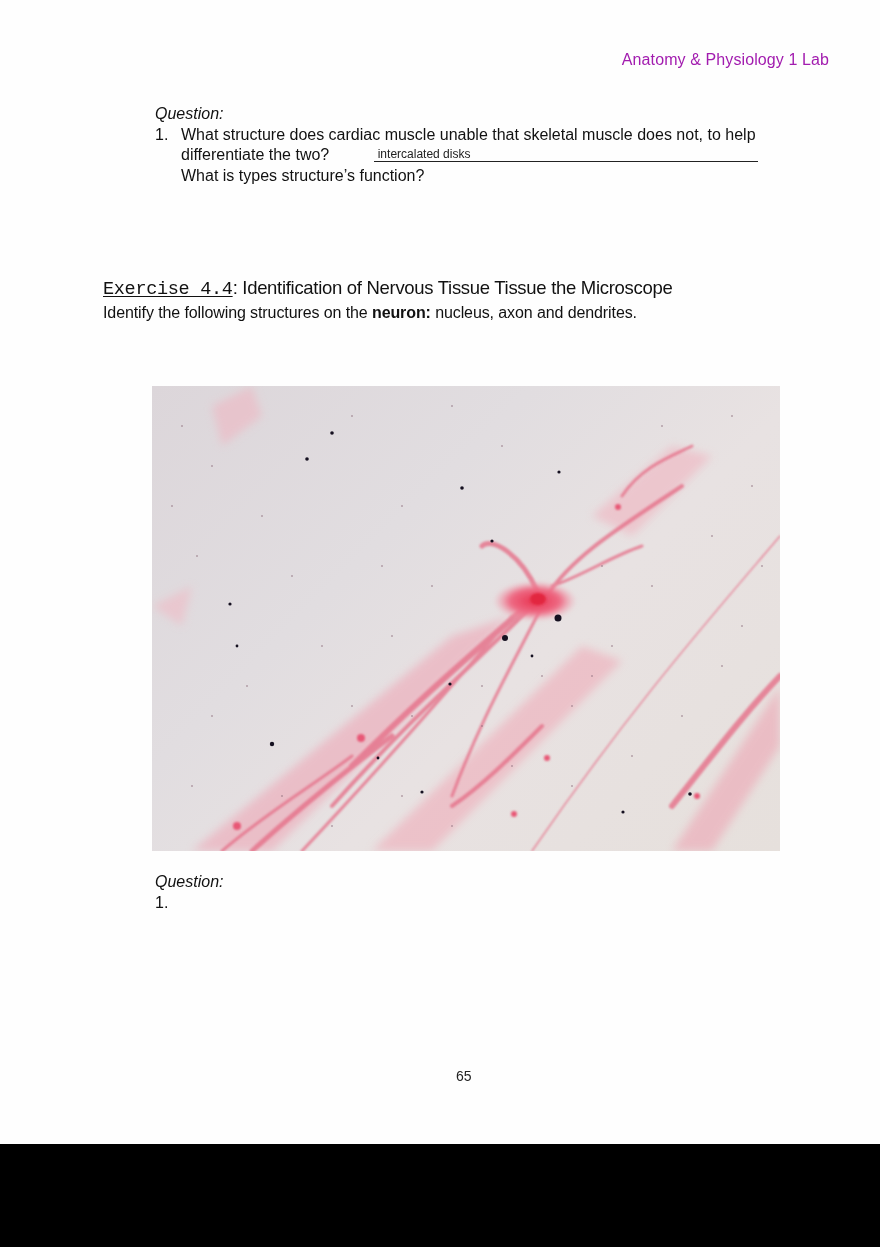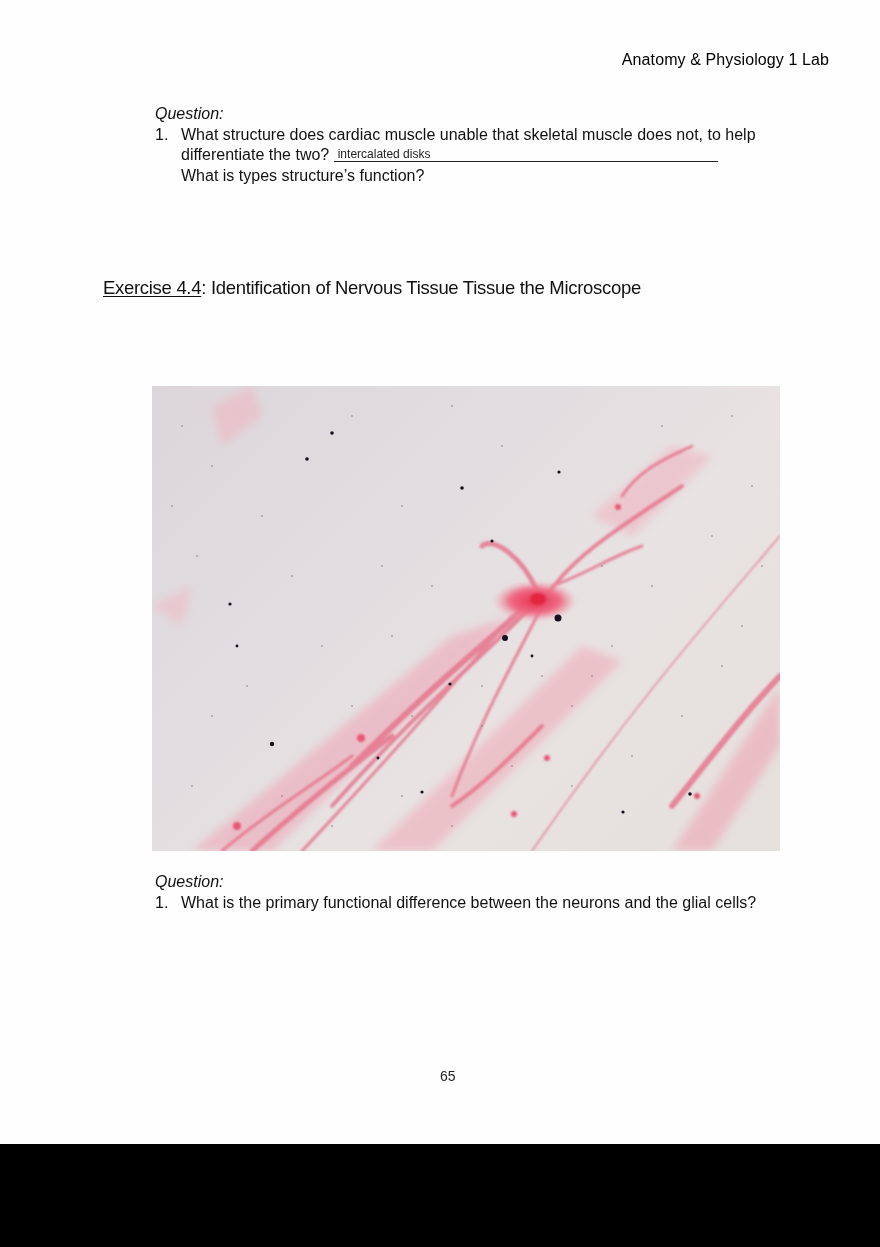--- a/index.html
+++ b/index.html
@@ -8,58 +8,59 @@
       background: #000;
       font-family: "Liberation Sans", sans-serif;
       color: #111;
     }
     .page {
       position: absolute; left: 0; top: 0; width: 880px; height: 1144px;
       background: #fefefe;
     }
     .header {
       position: absolute; right: 51px; top: 51px;
-      font-size: 16px; color: #000000; letter-spacing: 0.1px;
+      font-size: 16px; color: #a21caf; letter-spacing: 0.1px;
     }
     .block { position: absolute; font-size: 16px; line-height: 20.5px; }
     .q1 { left: 155px; top: 104px; width: 640px; }
     .q-label { display: block; font-style: italic; }
     .q-item { position: relative; padding-left: 26px; }
     .q-num { position: absolute; left: 0; top: 0; }
     .fill-inline {
       display: inline-block; width: 380px; border-bottom: 1.5px solid #222;
       font-size: 12px; line-height: 14px; padding-left: 4px; vertical-align: 2px;
       color: #222;
+      margin-left: 40px;
     }
     .answer-line {
       position: absolute; border-bottom: 1.5px solid #222;
       font-size: 12px; line-height: 15px; color: #222; padding-left: 3px;
     }
     .ans1 { left: 181px; top: 231px; width: 591px; }
     .ans2 { left: 181px; top: 956px; width: 591px; }
     .exercise {
       position: absolute; left: 103px; top: 276px; width: 740px;
       font-size: 16px; line-height: 20.5px;
     }
     .ex-title { font-size: 18.5px; line-height: 24px; margin-bottom: 1px; }
-    .ex-title .ex-num { text-decoration: underline; text-underline-offset: 2px; }
+    .ex-title .ex-num { text-decoration: underline; text-underline-offset: 2px; font-family: Liberation Mono, monospace; }
     .ex-title { letter-spacing: -0.3px; }
     .ex-text { letter-spacing: -0.1px; }
     b { font-weight: bold; }
 
     .micrograph {
       position: absolute; left: 152px; top: 386px; width: 628px; height: 465px;
       overflow: hidden;
       background: linear-gradient(135deg, #dcd6da 0%, #e1dde0 35%, #e8e2e2 60%, #e6e0dc 100%);
     }
     .micrograph svg { position: absolute; left: 0; top: 0; }
 
     .q2 { left: 155px; top: 872px; width: 640px; }
     .page-number {
-      position: absolute; left: 440px; top: 1068px; font-size: 14px; color: #222;
+      position: absolute; left: 456px; top: 1068px; font-size: 14px; color: #222;
     }
   </style>
 </head>
 <body>
 
 <div class="page">
 
   <div class="header">Anatomy &amp; Physiology 1 Lab</div>
 
   <div class="block q1">
@@ -70,20 +71,21 @@
       <span class="fill-inline">intercalated disks</span><br>
       <span>What is types structure’s function?</span>
     </div>
   </div>
 
 
   <div class="exercise">
     <div class="ex-title">
       <span class="ex-num">Exercise 4.4</span><span>: Identification of Nervous Tissue Tissue the Microscope</span>
     </div>
+    <div class="ex-text"><span>Identify the following structures on the </span><b>neuron:</b><span> nucleus, axon and dendrites.</span></div>
   </div>
 
   <div class="micrograph">
     <svg width="628" height="465" viewBox="0 0 628 465">
       <defs>
         <filter id="blur4">
             <feGaussianBlur stdDeviation="4"></feGaussianBlur>
           </filter>
         <filter id="blur2">
             <feGaussianBlur stdDeviation="2"></feGaussianBlur>
@@ -198,19 +200,18 @@
           <circle cx="390" cy="290" r="1"></circle>
           <circle cx="440" cy="290" r="1"></circle>
       </g>
     </svg>
   </div>
 
   <div class="block q2">
     <span class="q-label">Question:</span>
     <div class="q-item">
       <span class="q-num">1.</span>
-      <span>What is the primary functional difference between the neurons and the glial cells?</span>
     </div>
   </div>
 
 
   <div class="page-number">65</div>
 </div>
 
 </body></html>

